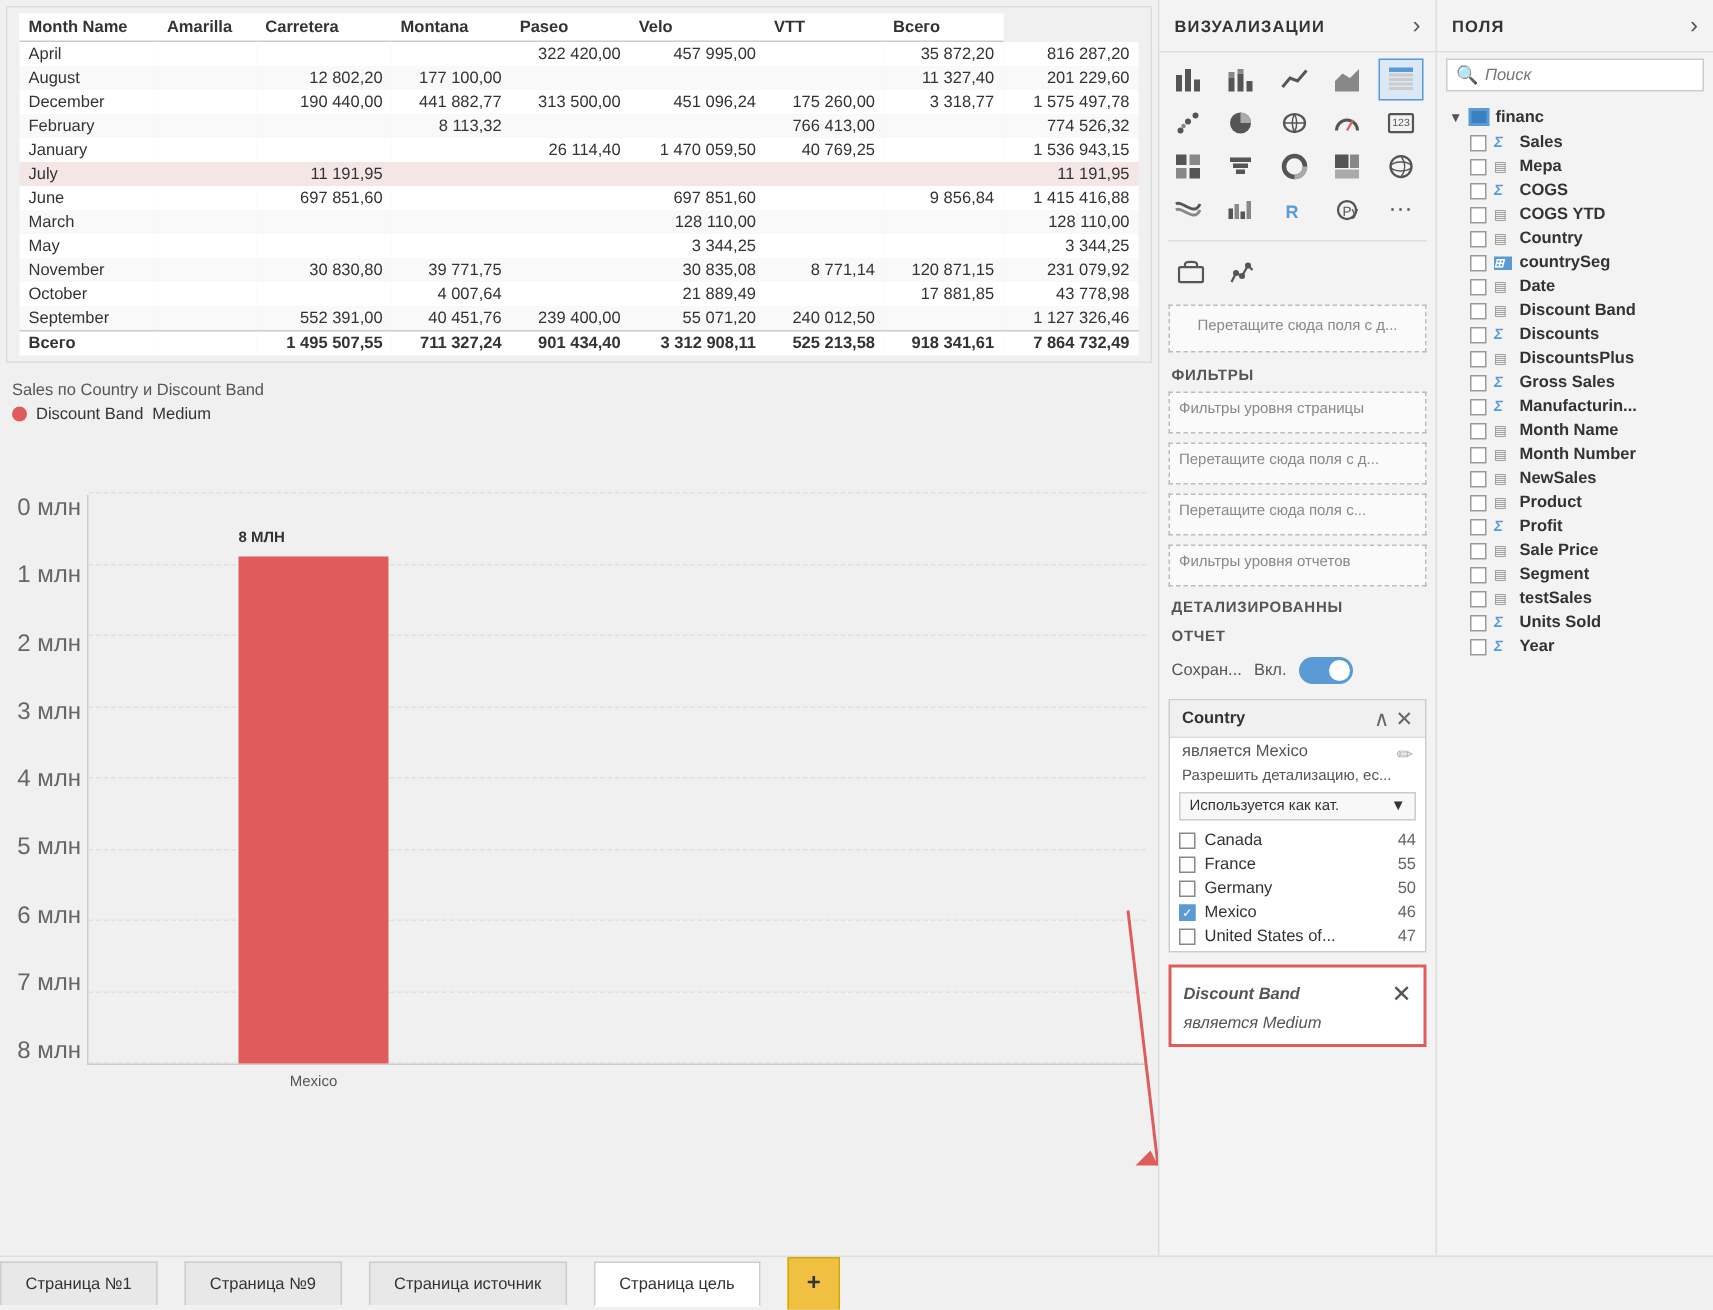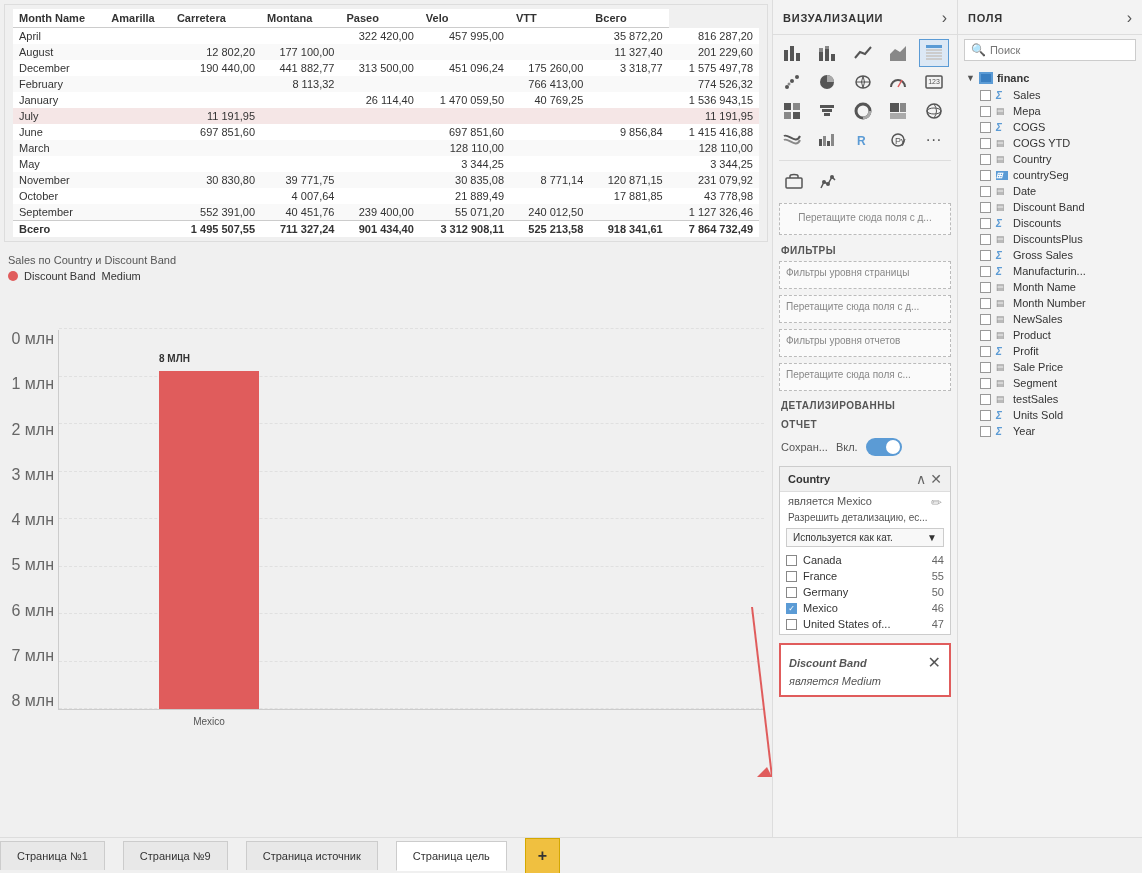--- a/index.html
+++ b/index.html
@@ -92,35 +92,35 @@
     .cbox-checked { width: 11px; height: 11px; border: 1px solid #5b9bd5; background: #5b9bd5; flex-shrink: 0; display: flex; align-items: center; justify-content: center; }
     .cbox-checked::after { content: '✓'; font-size: 8px; color: #fff; }
     
     .disc-band-box { border: 2px solid #e05c5c; background: #fff; margin: 4px 6px; padding: 8px; font-size: 11px; }
     .db-header { display: flex; align-items: center; justify-content: space-between; }
     .db-name { font-style: italic; font-weight: 600; color: #555; font-size: 11px; }
     .db-close { font-size: 16px; color: #555; cursor: pointer; }
     .db-val { font-style: italic; color: #555; font-size: 11px; margin-top: 3px; }
     
     .search-row { display: flex; align-items: center; border: 1px solid #ccc; margin: 4px 6px; background: #fff; padding: 3px 6px; gap: 4px; }
-    .search-row input { border: none; outline: none; font-size: 11px; flex: 1; background: transparent; color: #888; }
+    .search-row input { border: none; outline: none; font-size: 11px; flex: 1; background: transparent; color: #888; font-style: italic; }
     .search-magnifier { font-size: 12px; color: #888; }
     
     .fields-tree { padding: 4px 0; }
     .tree-group { margin: 0; }
     .tree-group-header { display: flex; align-items: center; gap: 4px; padding: 3px 8px; cursor: pointer; }
     .tree-expand { font-size: 9px; color: #555; }
     .tree-db-icon { width: 14px; height: 12px; background: #5b9bd5; display: inline-flex; align-items: center; justify-content: center; }
     .tree-db-icon-inner { width: 10px; height: 8px; background: #3a7fc1; }
     .tree-group-name { font-size: 11px; font-weight: 600; color: #333; }
     .tree-item { display: flex; align-items: center; gap: 5px; padding: 2px 8px 2px 22px; cursor: pointer; }
     .tree-checkbox { width: 11px; height: 11px; border: 1px solid #999; background: #fff; flex-shrink: 0; }
     .tree-sigma { font-size: 10px; color: #5b9bd5; width: 12px; font-style: italic; font-weight: bold; }
     .tree-table-icon { font-size: 9px; color: #888; width: 12px; }
-    .tree-field-name { font-size: 11px; color: #333; }
+    .tree-field-name { font-size: 11px; color: #333; font-weight: bold; }
   </style>
 </head>
 <body>
 
 <div class="main-container">
   <div class="two-panel">
 
     <div class="left-area" style="position: relative;">
 
       <div class="table-section">
@@ -494,22 +494,22 @@
                 <circle cx="9" cy="12" r="2" fill="#555"></circle>
                 <circle cx="13" cy="5" r="2" fill="#555"></circle>
               </svg>
           </div>
         </div>
         <div class="drag-zone">Перетащите сюда поля с д...</div>
 
         <div class="section-label">ФИЛЬТРЫ</div>
         <div class="filter-drop-zone">Фильтры уровня страницы</div>
         <div class="filter-drop-zone">Перетащите сюда поля с д...</div>
+        <div class="filter-drop-zone">Перетащите сюда поля с...</div>
         <div class="filter-drop-zone">Фильтры уровня отчетов</div>
-        <div class="filter-drop-zone">Перетащите сюда поля с...</div>
 
         <div class="detail-label">ДЕТАЛИЗИРОВАННЫ</div>
 
         <div class="section-label">ОТЧЕТ</div>
         <div class="report-save-row">
           <span class="save-btn-text">Сохран...</span>
           <span class="incl-label">Вкл.</span>
           <div class="toggle-switch">
             <div class="toggle-knob"></div>
           </div>

